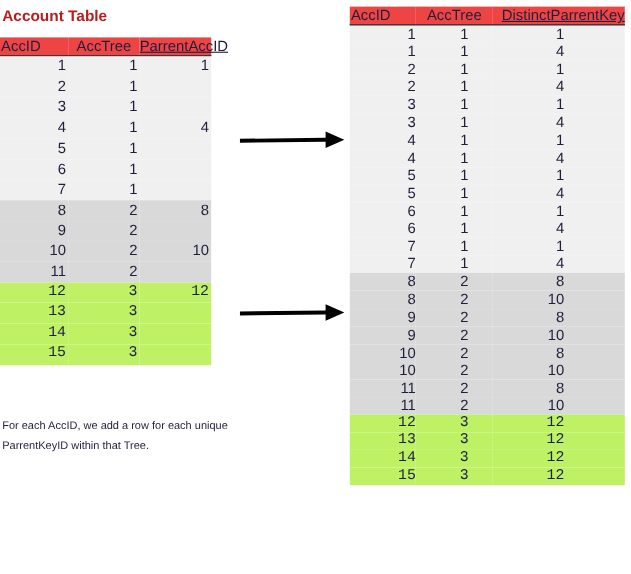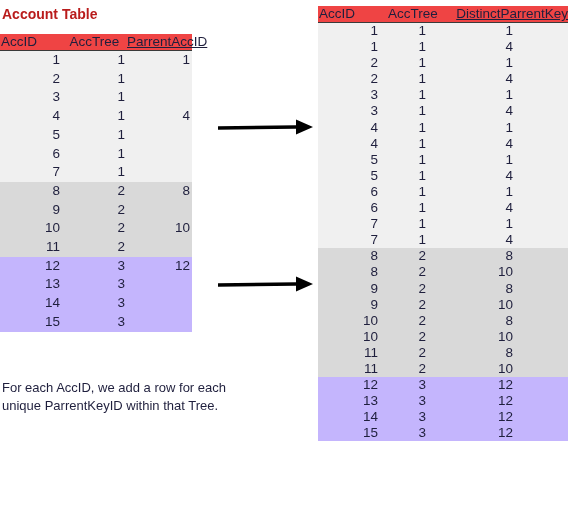--- a/index.html
+++ b/index.html
@@ -49,21 +49,21 @@
   }
 
   
   .h-acc   { text-align: left;  padding-left: 1px !important; }
   .h-mid   { text-align: center; }
   .h-right { text-align: right; text-decoration: underline; }
 
   
   .g1 td { background: #f0f0f0; }
   .g2 td { background: #d9d9d9; }
-  .g3 td { background: #c4b5fd; }
+  .g3 td { background: #bef264; font-family: Liberation Mono, monospace; }
 
   
   #account-panel { left: 0px; top: 6px; }
   #account-panel .table-title { margin: 0 0 12px 2px; }
   #account-table { width: 192px; }
   #account-table col.c1 { width: 62px; }
   #account-table col.c2 { width: 65px; }
   #account-table col.c3 { width: 65px; }
   #account-table td { height: 18.7px; line-height: 18.7px; }
 
@@ -83,21 +83,21 @@
   
   .arrow { position: absolute; }
   .arrow svg { display: block; }
 
   
   #caption {
     position: absolute;
     left: 2px;
     top: 379px;
     width: 260px;
-    font-size: 13px;
+    font-size: 10px;
     line-height: 18px;
     color: #1f1f3d;
   }
 </style>
 </head>
 <body>
 
 <div class="panel" id="account-panel">
   <div class="table-title">Account Table</div>
 

